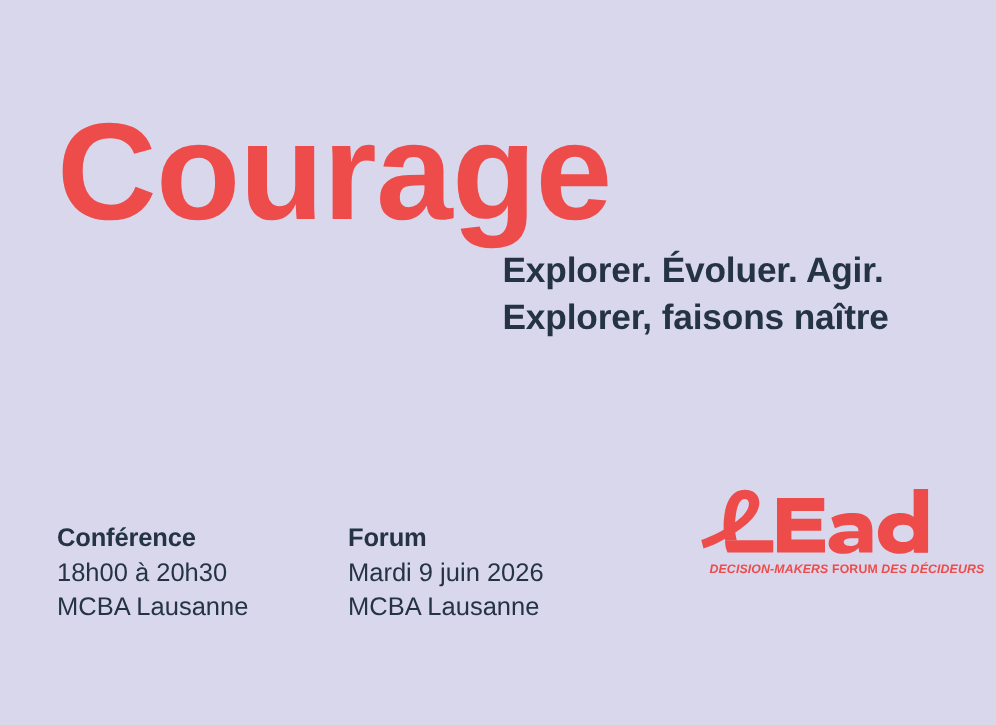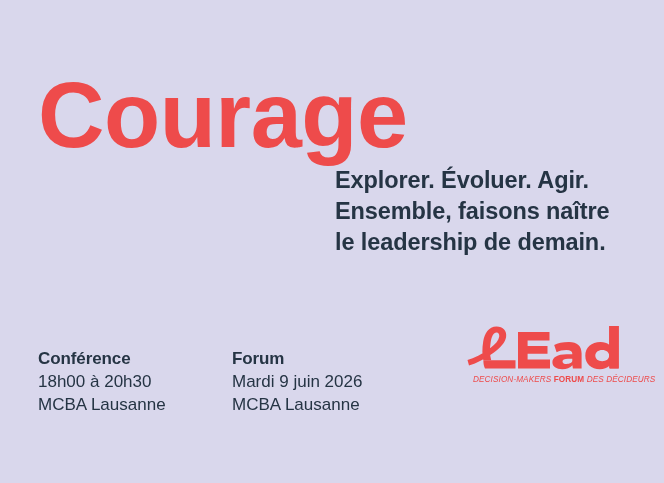--- a/index.html
+++ b/index.html
@@ -99,34 +99,33 @@
     color: #ee4b4b;
     letter-spacing: 0.1px;
     white-space: nowrap;
   }
   #logo-tagline .tag-strong {
     font-style: normal;
     font-weight: bold;
   }
   #logo-tagline .tag-em {
     font-style: italic;
-    font-weight: normal;
+    font-weight: bold;
   }
 </style>
 </head>
 <body>
 
 <div id="poster">
 
   <div id="headline">Courage</div>
 
   <div id="subtitle">
     <span class="sub-line">Explorer. Évoluer. Agir.</span>
-    <span class="sub-line">Ensemble, faisons naître</span>
-    <span class="sub-line">le leadership de demain.</span>
+    <span class="sub-line">Explorer, faisons naître</span>
   </div>
 
   <div class="event-block" id="event-block-0">
     <span class="event-title">Conférence</span>
     <span class="event-line">18h00 à 20h30</span>
     <span class="event-line">MCBA Lausanne</span>
   </div>
 
   <div class="event-block" id="event-block-1">
     <span class="event-title">Forum</span>

